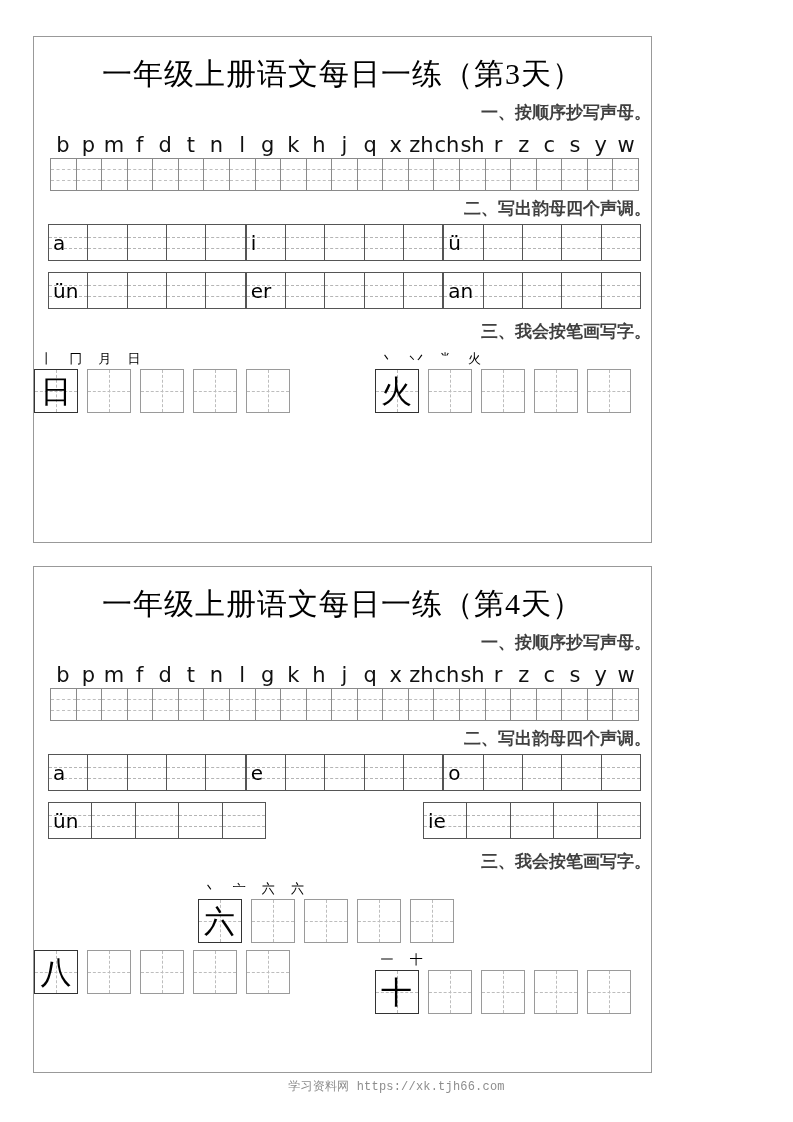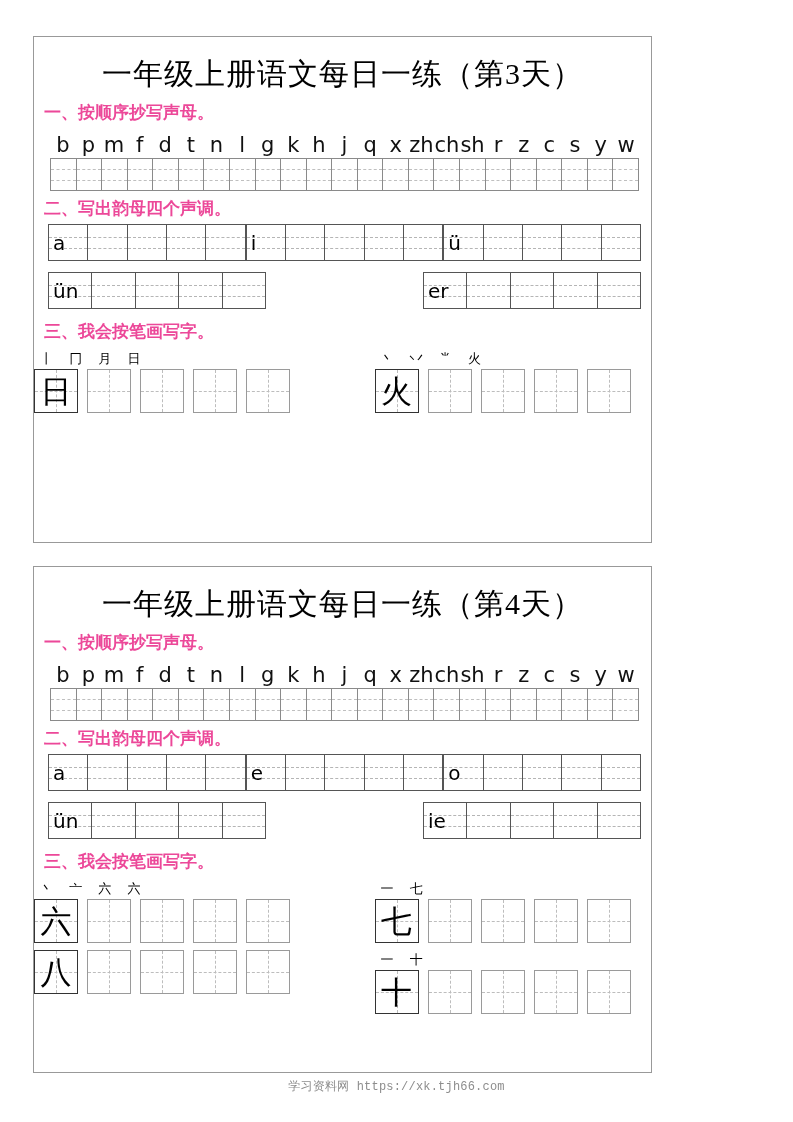--- a/index.html
+++ b/index.html
@@ -42,23 +42,24 @@
     color: #000;
     padding-top: 22px;
     padding-bottom: 6px;
     white-space: nowrap;
   }
 
   .section-head {
     font-family: "Liberation Serif", "DejaVu Serif", serif;
     font-weight: bold;
     font-size: 17px;
-    color: #ec4899;
+    color: #404040;
     margin: 6px 0 4px 10px;
     letter-spacing: 0px;
+    text-align: right;
   }
 
   
   .letters-row {
     display: flex;
     margin: 0 12px 0 16px;
     font-family: "DejaVu Sans", sans-serif;
     font-size: 21px;
     color: #111;
     align-items: flex-end;
@@ -311,20 +312,29 @@
           </div>
           <div class="tone-grid">
             <div class="tcell">
               <span class="vowel">er</span>
             </div>
             <div class="tcell"></div>
             <div class="tcell"></div>
             <div class="tcell"></div>
             <div class="tcell"></div>
           </div>
+          <div class="tone-grid">
+            <div class="tcell">
+              <span class="vowel">an</span>
+            </div>
+            <div class="tcell"></div>
+            <div class="tcell"></div>
+            <div class="tcell"></div>
+            <div class="tcell"></div>
+          </div>
         </div>
       </div>
 
     <div class="section-head">三、我会按笔画写字。</div>
 
     <div class="char-rows">
         <div class="char-row">
           <div class="char-block">
             <div class="stroke-seq">丨 冂 月 日</div>
             <div class="tzg-row">
@@ -474,32 +484,20 @@
             <div class="tzg-row">
               <div class="tzg filled">
                 <span class="hanzi">六</span>
               </div>
               <div class="tzg"></div>
               <div class="tzg"></div>
               <div class="tzg"></div>
               <div class="tzg"></div>
             </div>
           </div>
-          <div class="char-block">
-            <div class="stroke-seq">一 七</div>
-            <div class="tzg-row">
-              <div class="tzg filled">
-                <span class="hanzi">七</span>
-              </div>
-              <div class="tzg"></div>
-              <div class="tzg"></div>
-              <div class="tzg"></div>
-              <div class="tzg"></div>
-            </div>
-          </div>
         </div>
         <div class="char-row">
           <div class="char-block">
             <div class="tzg-row">
               <div class="tzg filled">
                 <span class="hanzi">八</span>
               </div>
               <div class="tzg"></div>
               <div class="tzg"></div>
               <div class="tzg"></div>

